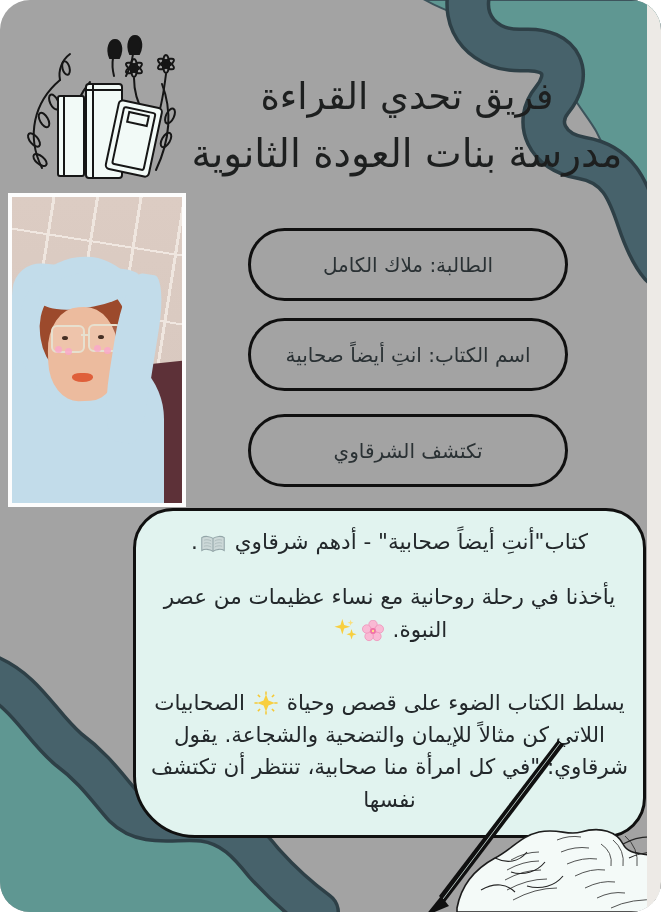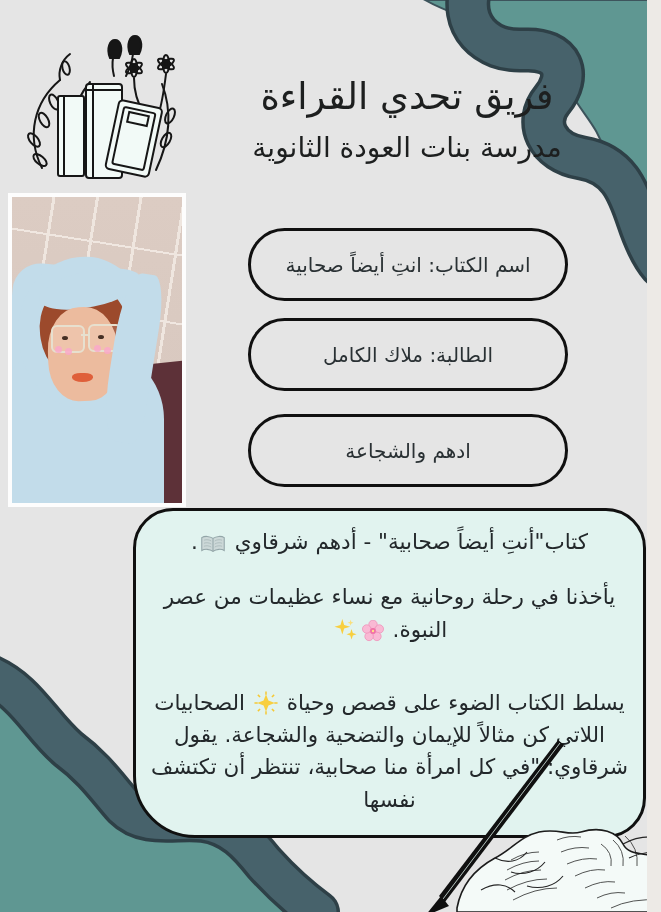--- a/index.html
+++ b/index.html
@@ -1,29 +1,29 @@
 <!DOCTYPE html>
 <html lang="ar" dir="rtl"><head>
 <meta charset="utf-8">
 <style>
   html,body{margin:0;padding:0;background:#ffffff;}
   .page{
     position:relative;width:661px;height:912px;overflow:hidden;
-    background:#e5e5e5;direction:rtl;
-    font-family:"DejaVu Sans",sans-serif;color:#20262a;
+    background:#a3a3a3;direction:rtl;
+    font-family:"DejaVu Sans",sans-serif;color:#20262a;border-radius:30px;
   }
   .deco{position:absolute;z-index:1;pointer-events:none;}
   .deco.top-right{top:0;right:0;}
   .deco.bottom-left{bottom:0;left:0;}
   .books{position:absolute;left:14px;top:20px;z-index:2;}
   .edge-strip{position:absolute;top:0;right:0;width:14px;height:100%;background:#edeae6;z-index:9;}
 
   .header{position:absolute;top:74px;right:18px;width:472px;text-align:center;z-index:3;color:#1d1f1f;}
   .header .l1{font-size:37px;line-height:1.25;}
-  .header .l2{font-size:28px;line-height:1.25;margin-top:10px;}
+  .header .l2{font-size:39px;line-height:1.25;margin-top:10px;}
 
   .photo{position:absolute;left:8px;top:193px;width:178px;height:314px;background:#fdfdfd;padding:4px;box-sizing:border-box;z-index:5;}
   .photo-inner{position:relative;width:100%;height:100%;overflow:hidden;}
   .p-wall{position:absolute;inset:0;
     background:
       repeating-linear-gradient(99deg,rgba(245,238,232,0) 0 40px,#efe6df 40px 43px),
       repeating-linear-gradient(9deg,rgba(248,242,238,0) 0 66px,rgba(244,236,230,.85) 66px 68px),
       linear-gradient(180deg,#dcccc3 0%,#d9c9c0 60%,#d5c4bc 100%);}
   .p-chair{position:absolute;left:88px;top:166px;width:130px;height:170px;background:#5d3138;transform:rotate(-6deg);border-radius:10px;}
   .p-hijab-tail{position:absolute;left:-8px;top:66px;width:54px;height:250px;background:#c2dcea;border-radius:28px 10px 0 0;transform:rotate(5deg);}
@@ -140,27 +140,27 @@
       <div class="p-blush" style="left:53px;top:151px;"></div>
       <div class="p-blush" style="left:82px;top:148px;"></div>
       <div class="p-blush" style="left:92px;top:150px;"></div>
       <div class="p-lips"></div>
       <div class="p-hijab-front"></div>
     </div>
   </div>
 
   <div class="pills">
     <div class="pill">
+      <span>الطالبة: ملاك الكامل</span>
+    </div>
+    <div class="pill">
       <span>اسم الكتاب: انتِ أيضاً صحابية</span>
     </div>
     <div class="pill">
-      <span>الطالبة: ملاك الكامل</span>
-    </div>
-    <div class="pill">
-      <span>ادهم والشجاعة</span>
+      <span>تكتشف الشرقاوي</span>
     </div>
   </div>
 
   <div class="card">
     <p>كتاب"أنتِ أيضاً صحابية" -  أدهم شرقاوي <span class="emoji"><svg viewBox="0 0 30 22" width="26" height="19">
             <path d="M15 4 C11 1 5 1 2 3 L2 18 C5 16 11 16 15 19 C19 16 25 16 28 18 L28 3 C25 1 19 1 15 4 Z" fill="#ccd8d8" stroke="#93a5a8" stroke-width="1.2"></path>
             <line x1="15" y1="4" x2="15" y2="19" stroke="#93a5a8" stroke-width="1.2"></line>
             <path d="M4.5 6 C7.5 5 11 5.5 13 7 M4.5 9.5 C7.5 8.5 11 9 13 10.5 M4.5 13 C7.5 12 11 12.5 13 14 M17 7 C19 5.5 22.5 5 25.5 6 M17 10.5 C19 9 22.5 8.5 25.5 9.5 M17 14 C19 12.5 22.5 12 25.5 13" stroke="#a7b6b8" stroke-width="0.9" fill="none"></path>
           </svg></span>.</p>
     <p>يأخذنا في رحلة روحانية مع نساء عظيمات من عصر النبوة. <span class="emoji"><svg viewBox="0 0 24 24" width="22" height="22">

